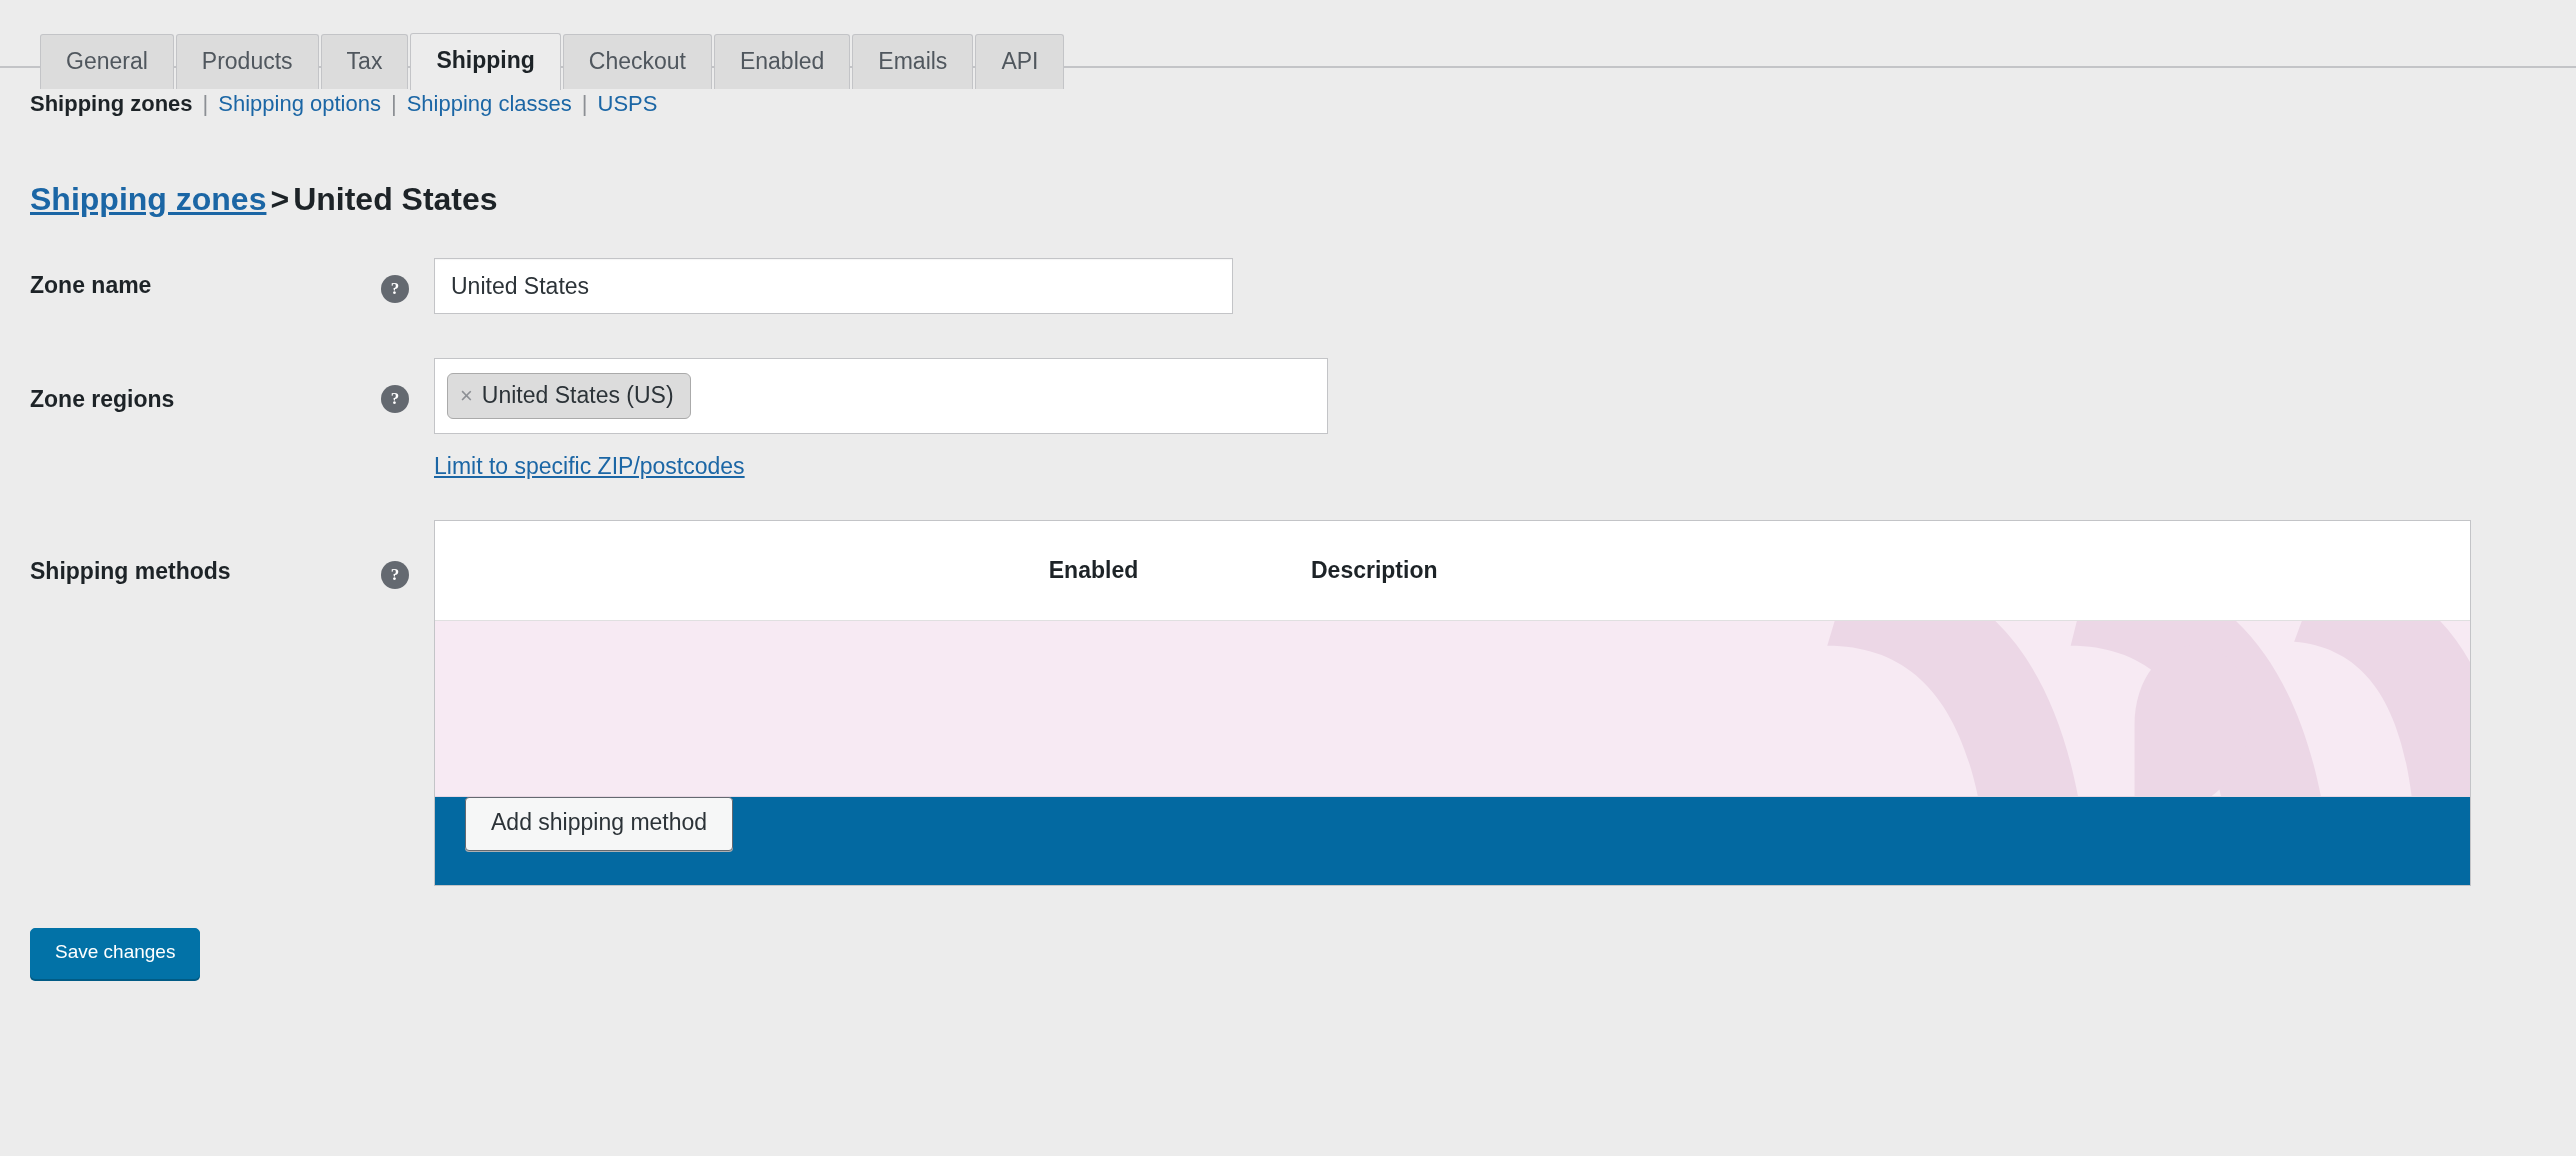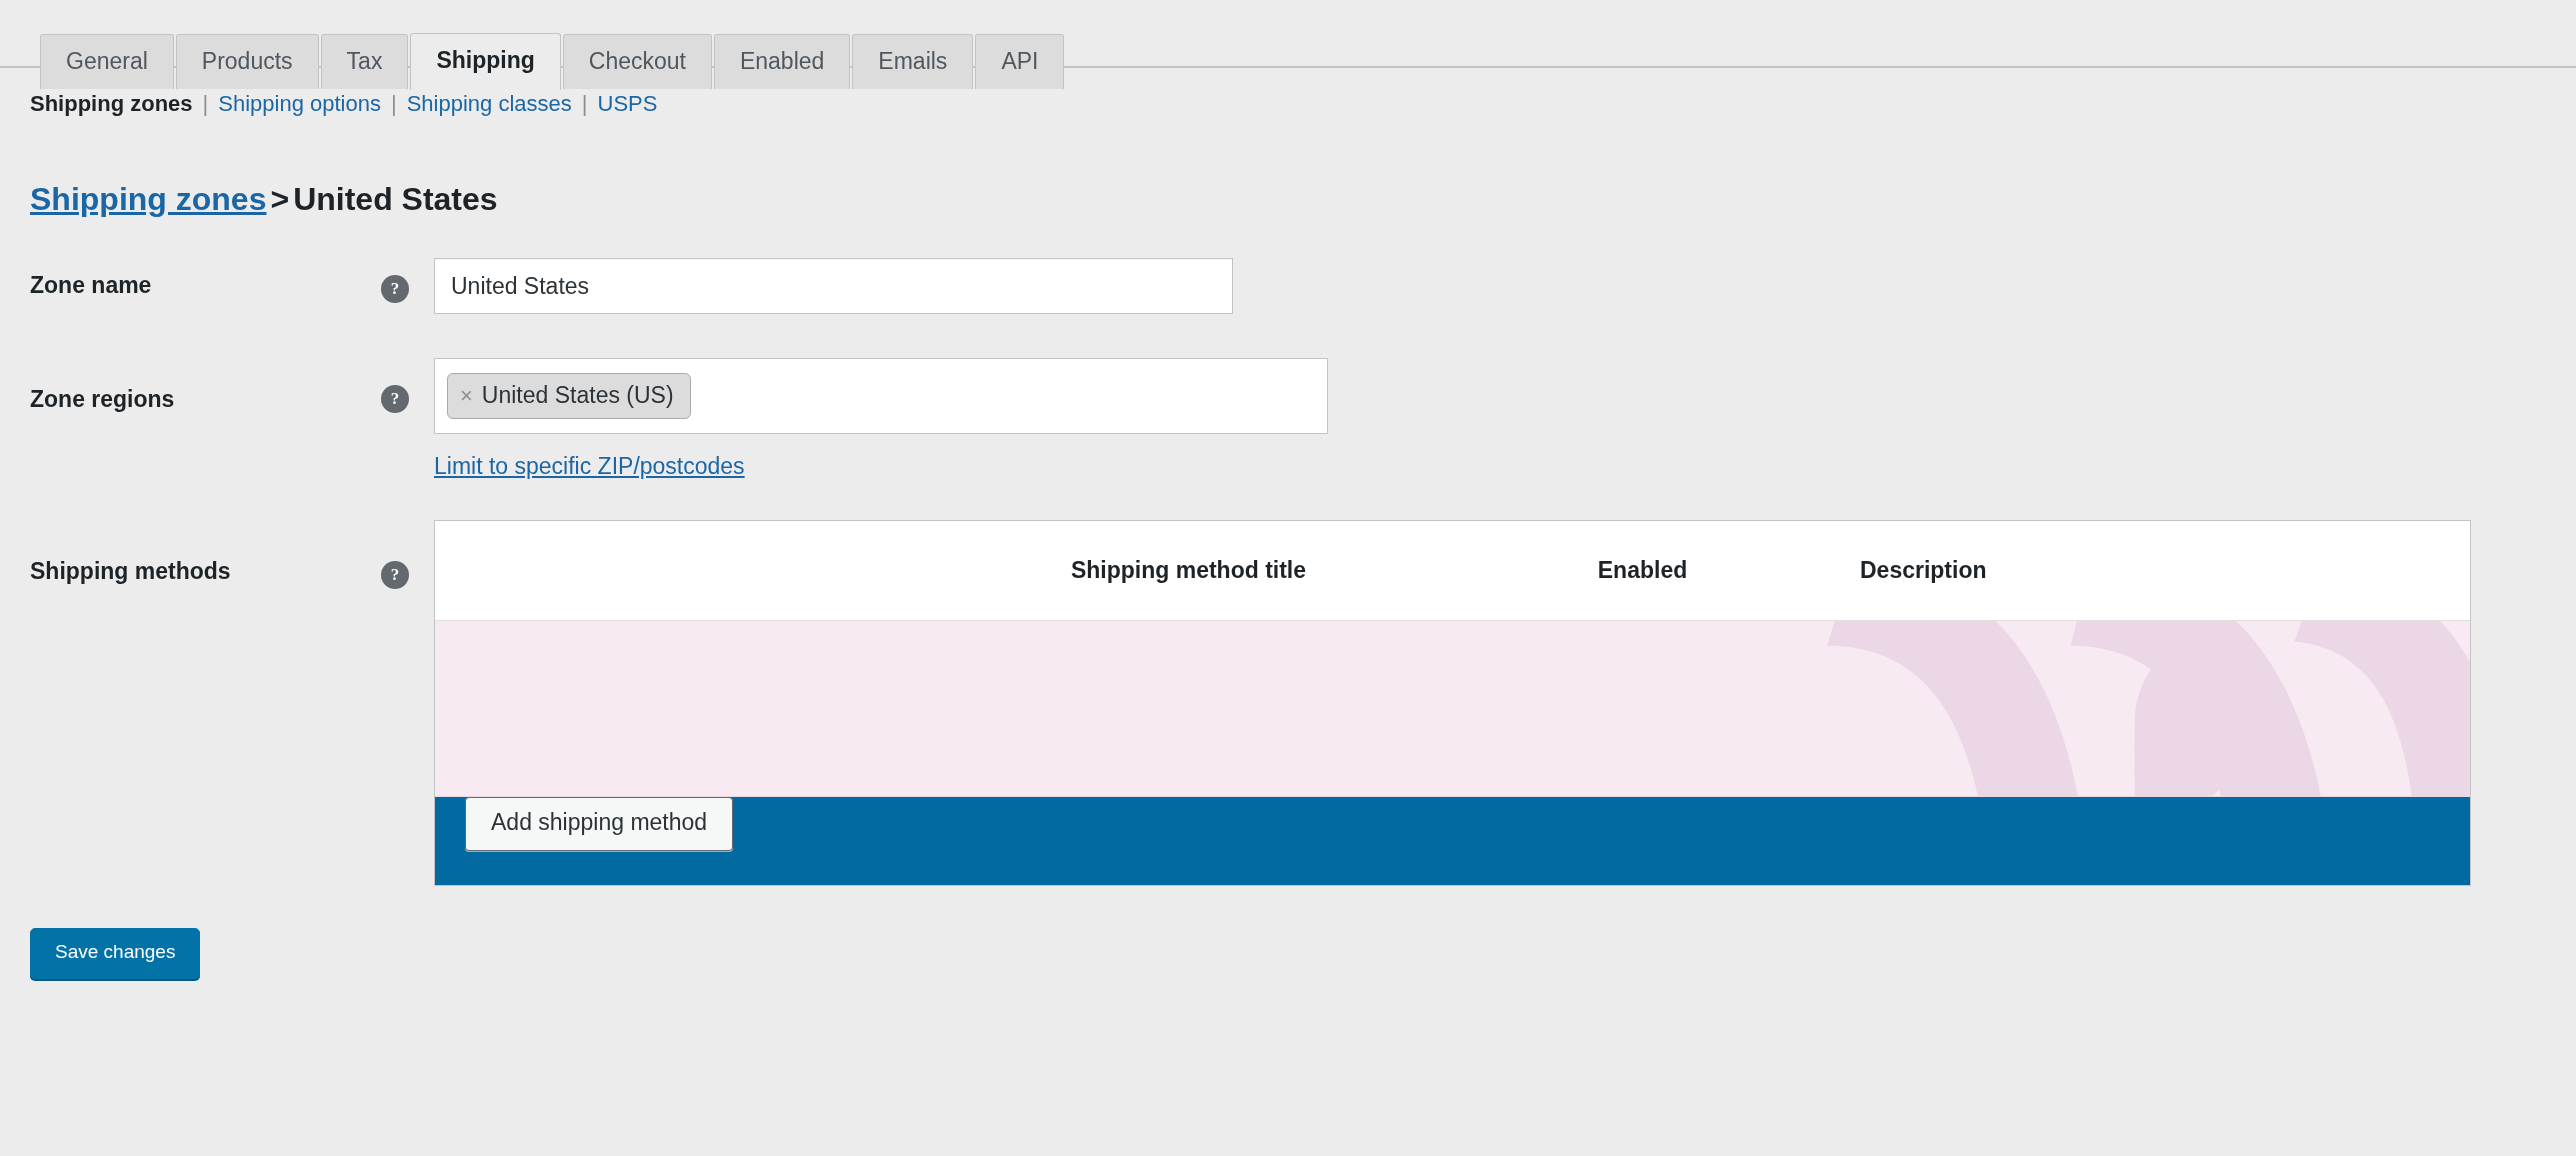--- a/index.html
+++ b/index.html
@@ -358,21 +358,20 @@
   <div class="form-row">
     <div class="row-label" style="padding-top:38px;">
       <span class="label-text">Shipping methods</span>
       <span class="help-tip">?</span>
     </div>
     <div class="row-field">
       <div class="methods-wrap">
 
         <div class="methods-head">
           <div class="col-handle th"></div>
-          <div class="col-title th">Shipping method title</div>
           <div class="col-enabled th">Enabled</div>
           <div class="col-desc th">Description</div>
         </div>
 
         <div class="methods-msg">
           <svg class="watermark" viewBox="0 0 360 220" preserveAspectRatio="xMidYMid meet">
             <g fill="#ecd7e6">
               <path d="M30 20 C 110 20, 150 90, 150 210 L 100 210 C 100 110, 75 60, 18 60 Z"></path>
               <path d="M150 20 C 230 20, 272 90, 272 210 L 222 210 C 222 110, 196 60, 140 60 Z"></path>
               <path d="M266 20 C 340 28, 368 96, 360 210 L 312 210 C 318 112, 300 62, 252 58 Z"></path>

